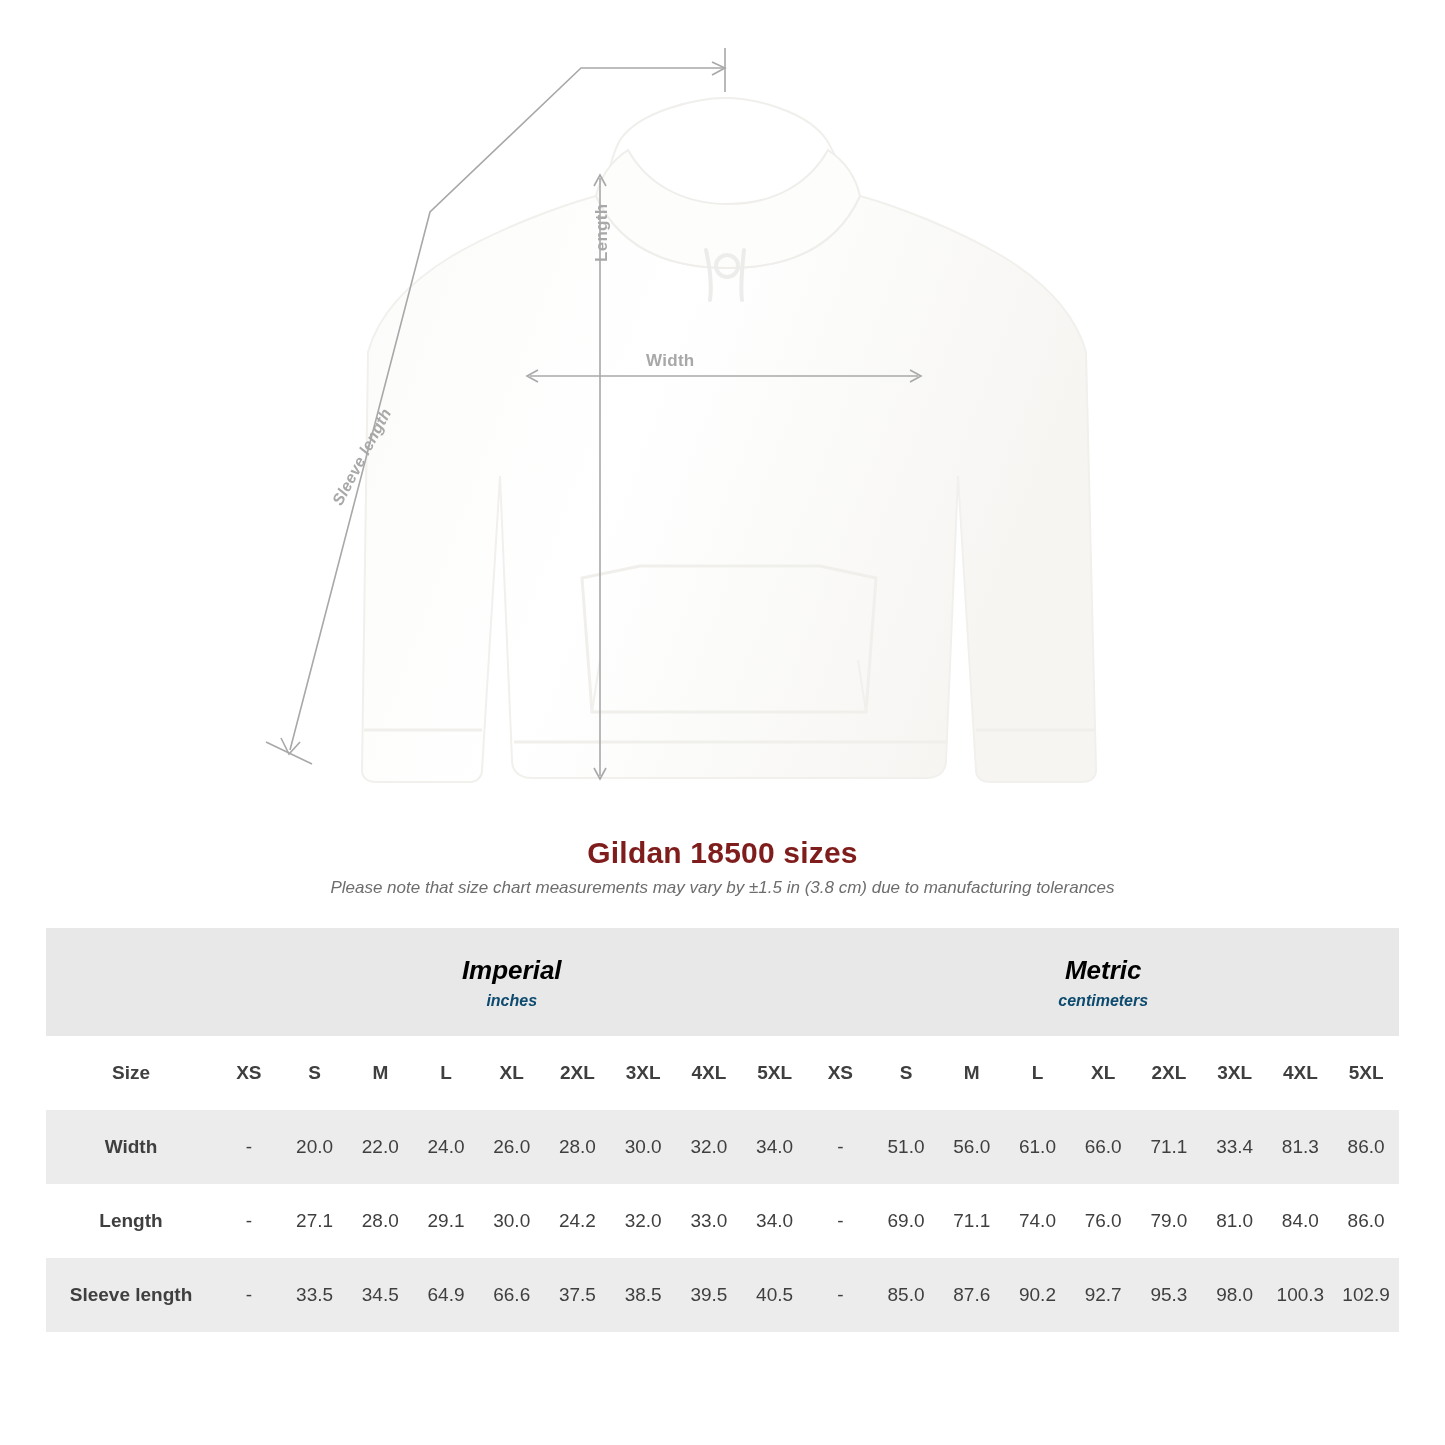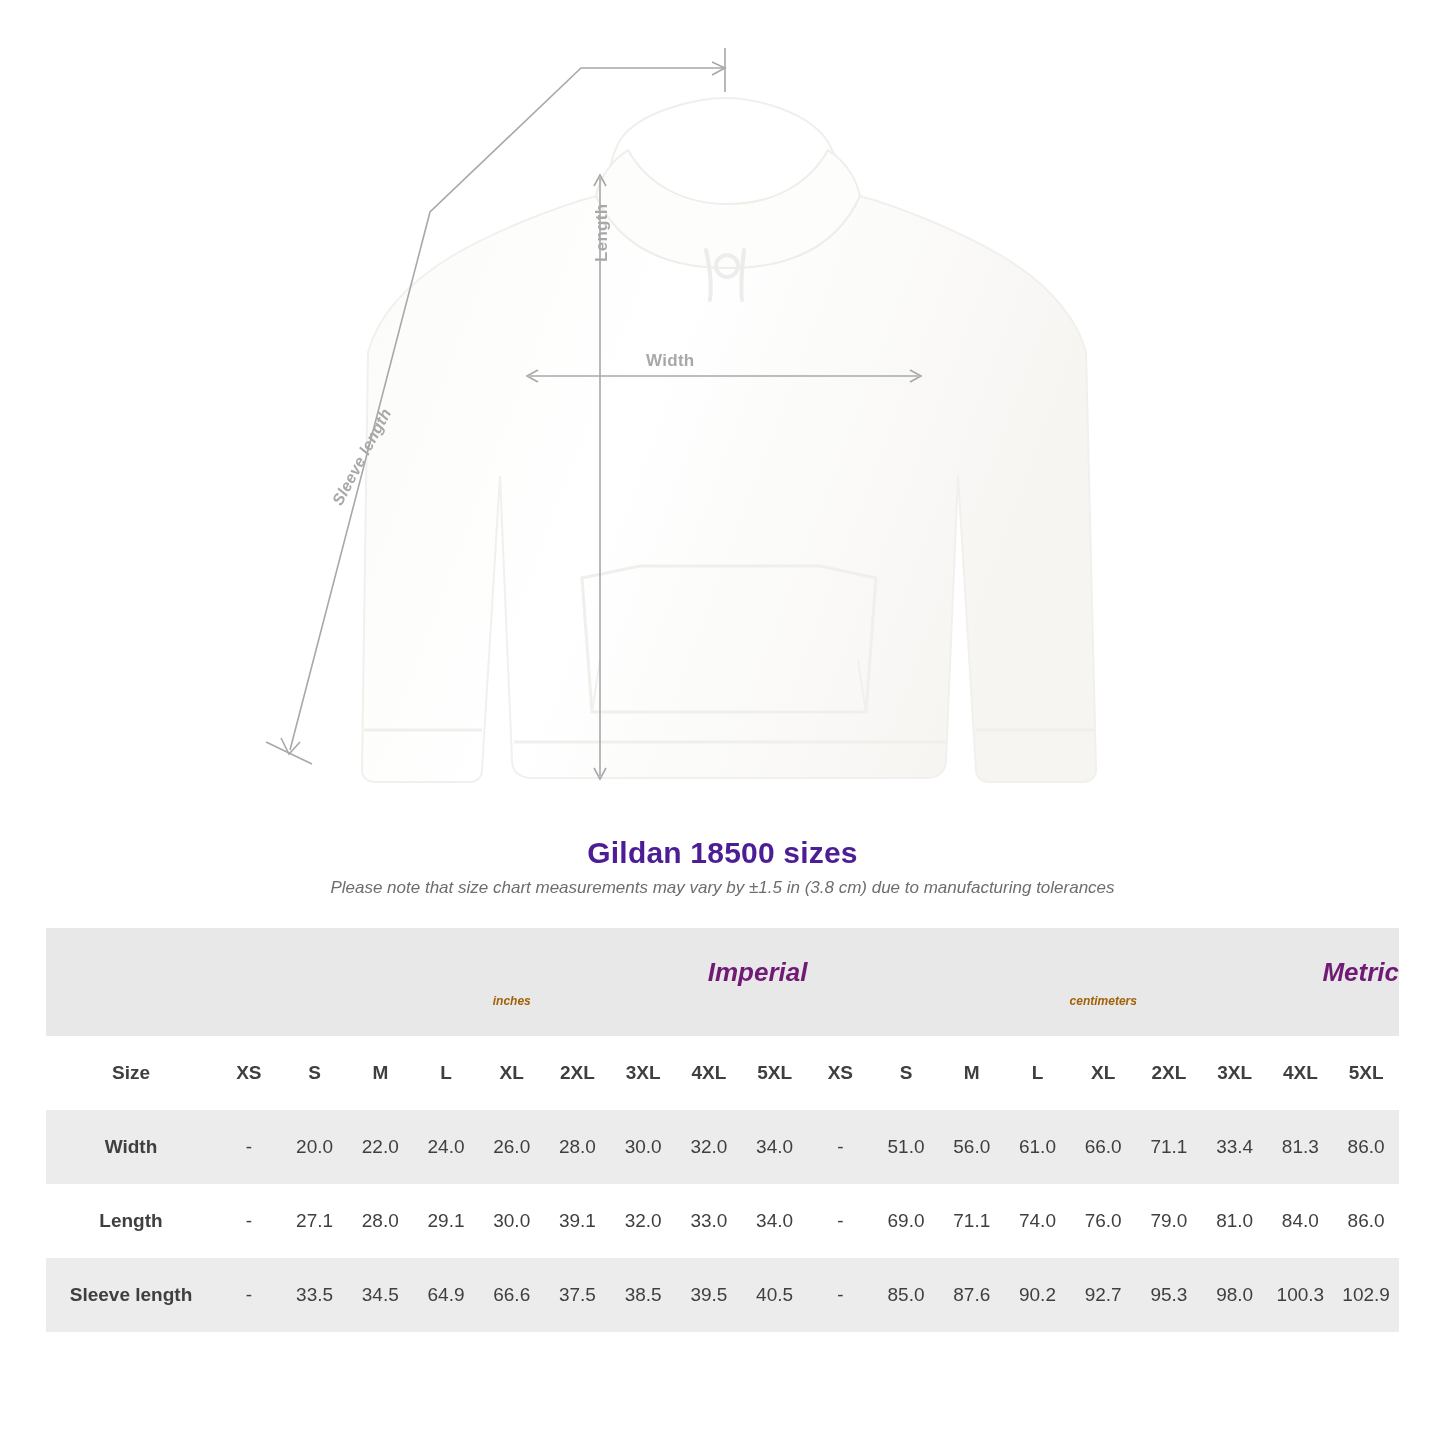--- a/index.html
+++ b/index.html
@@ -64,21 +64,21 @@
   }
 
   
   #title-block {
     text-align: center;
     margin-top: 6px;
   }
   #chart-title {
     font-size: 30px;
     font-weight: bold;
-    color: #4c1d95;
+    color: #7f1d1d;
     margin: 0;
     letter-spacing: 0.2px;
   }
   #chart-note {
     font-size: 17px;
     font-style: italic;
     color: #6d6d6d;
     margin-top: 8px;
   }
 
@@ -97,28 +97,27 @@
     height: 108px;
     vertical-align: middle;
     text-align: center;
     border: none;
     padding: 0;
   }
   .unit-name {
     font-size: 26px;
     font-style: italic;
     font-weight: bold;
-    color: #701a75;
+    color: #000000;
     line-height: 1.25;
-    text-align: right;
   }
   .unit-sub {
-    font-size: 12px;
+    font-size: 16px;
     font-style: italic;
-    color: #a16207;
+    color: #0c4a6e;
     margin-top: 6px;
   }
 
   tbody td, thead .size-row th {
     text-align: center;
     font-size: 19px;
     color: #3f3f3f;
     height: 74px;
     vertical-align: middle;
     padding: 0;
@@ -331,21 +330,21 @@
           <td>81.3</td>
           <td>86.0</td>
         </tr>
         <tr class="plain">
           <td class="rowhead">Length</td>
           <td>-</td>
           <td>27.1</td>
           <td>28.0</td>
           <td>29.1</td>
           <td>30.0</td>
-          <td>39.1</td>
+          <td>24.2</td>
           <td>32.0</td>
           <td>33.0</td>
           <td>34.0</td>
           <td>-</td>
           <td>69.0</td>
           <td>71.1</td>
           <td>74.0</td>
           <td>76.0</td>
           <td>79.0</td>
           <td>81.0</td>

